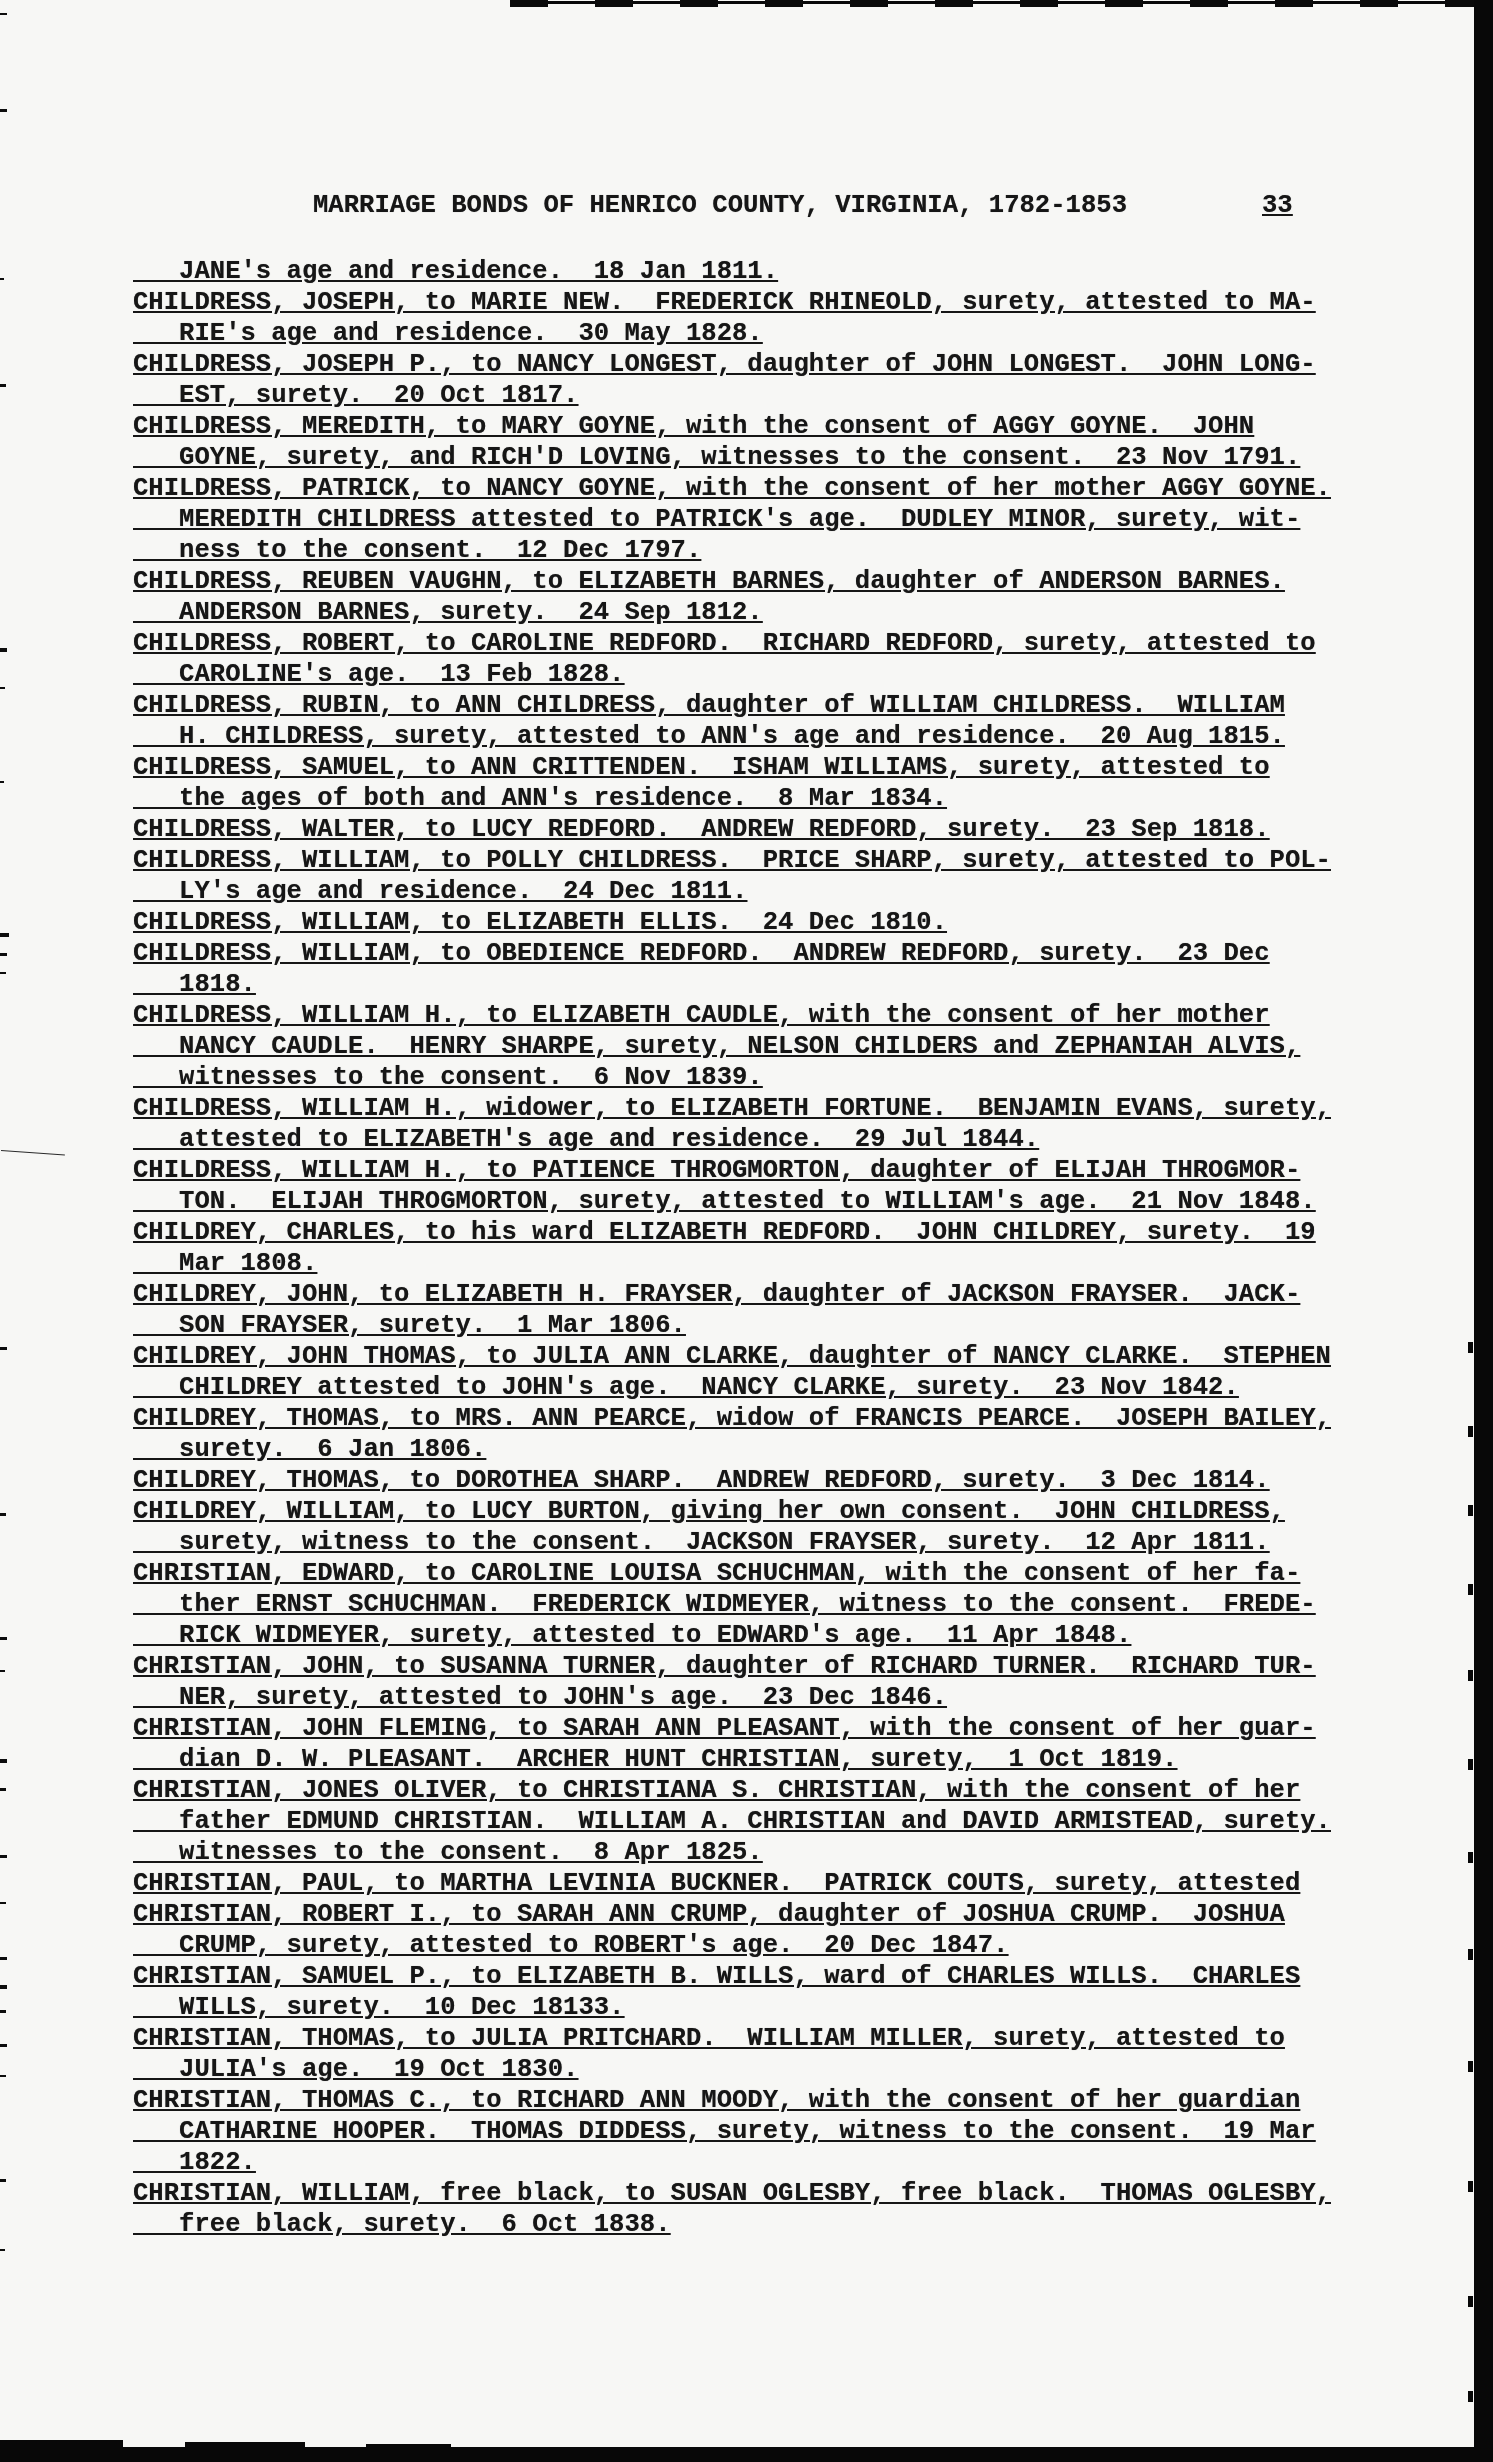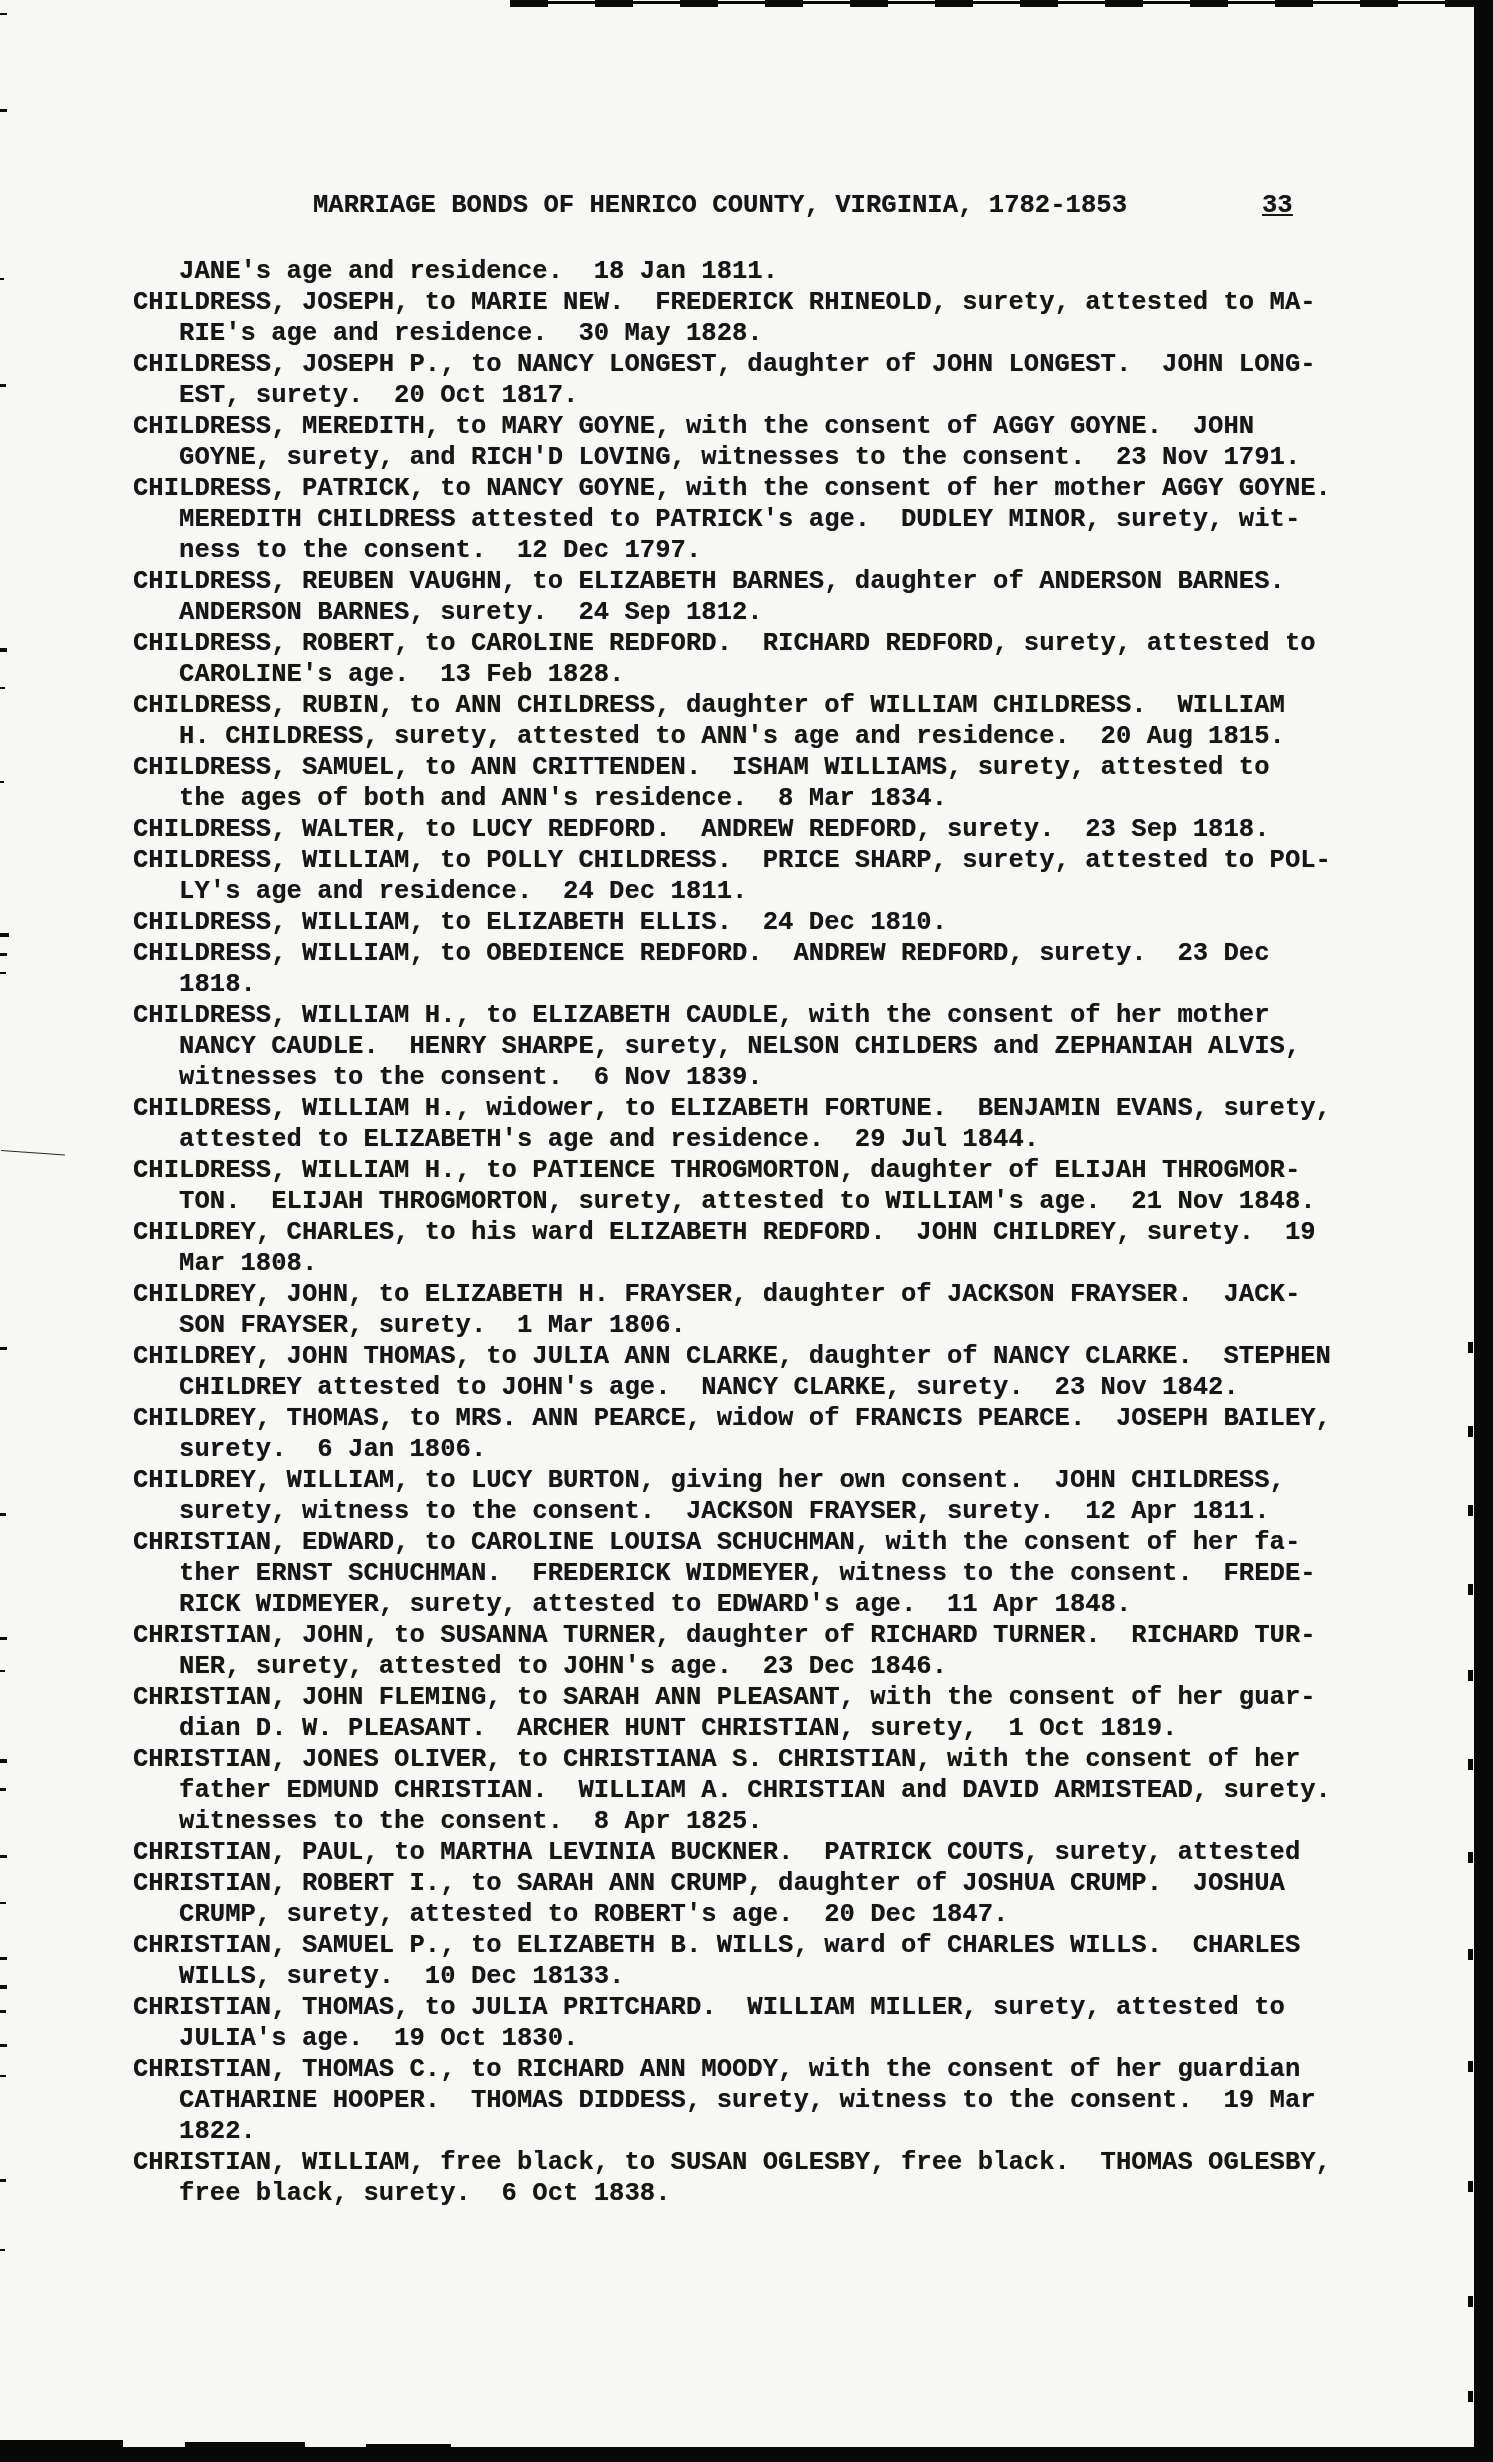--- a/index.html
+++ b/index.html
@@ -32,20 +32,21 @@
     position: absolute;
     left: 1262px;
     top: 190px;
     white-space: pre;
     text-decoration: underline;
   }
   .body-text {
     position: absolute;
     left: 133px;
     top: 256px;
+    text-decoration: underline;
   }
   .body-text .text-line {
     white-space: pre;
   }
   
   .artifact { position: absolute; background: #080808; }
   .top-line {
     left: 510px; top: 1.4px; width: 984px; height: 2.2px;
   }
   .top-dashes {
@@ -158,20 +159,21 @@
       <div class="text-line">CHILDRESS, WILLIAM H., to PATIENCE THROGMORTON, daughter of ELIJAH THROGMOR-</div>
       <div class="text-line">   TON.  ELIJAH THROGMORTON, surety, attested to WILLIAM's age.  21 Nov 1848.</div>
       <div class="text-line">CHILDREY, CHARLES, to his ward ELIZABETH REDFORD.  JOHN CHILDREY, surety.  19</div>
       <div class="text-line">   Mar 1808.</div>
       <div class="text-line">CHILDREY, JOHN, to ELIZABETH H. FRAYSER, daughter of JACKSON FRAYSER.  JACK-</div>
       <div class="text-line">   SON FRAYSER, surety.  1 Mar 1806.</div>
       <div class="text-line">CHILDREY, JOHN THOMAS, to JULIA ANN CLARKE, daughter of NANCY CLARKE.  STEPHEN</div>
       <div class="text-line">   CHILDREY attested to JOHN's age.  NANCY CLARKE, surety.  23 Nov 1842.</div>
       <div class="text-line">CHILDREY, THOMAS, to MRS. ANN PEARCE, widow of FRANCIS PEARCE.  JOSEPH BAILEY,</div>
       <div class="text-line">   surety.  6 Jan 1806.</div>
+      <div class="text-line">CHILDREY, THOMAS, to DOROTHEA SHARP.  ANDREW REDFORD, surety.  3 Dec 1814.</div>
       <div class="text-line">CHILDREY, WILLIAM, to LUCY BURTON, giving her own consent.  JOHN CHILDRESS,</div>
       <div class="text-line">   surety, witness to the consent.  JACKSON FRAYSER, surety.  12 Apr 1811.</div>
       <div class="text-line">CHRISTIAN, EDWARD, to CAROLINE LOUISA SCHUCHMAN, with the consent of her fa-</div>
       <div class="text-line">   ther ERNST SCHUCHMAN.  FREDERICK WIDMEYER, witness to the consent.  FREDE-</div>
       <div class="text-line">   RICK WIDMEYER, surety, attested to EDWARD's age.  11 Apr 1848.</div>
       <div class="text-line">CHRISTIAN, JOHN, to SUSANNA TURNER, daughter of RICHARD TURNER.  RICHARD TUR-</div>
       <div class="text-line">   NER, surety, attested to JOHN's age.  23 Dec 1846.</div>
       <div class="text-line">CHRISTIAN, JOHN FLEMING, to SARAH ANN PLEASANT, with the consent of her guar-</div>
       <div class="text-line">   dian D. W. PLEASANT.  ARCHER HUNT CHRISTIAN, surety,  1 Oct 1819.</div>
       <div class="text-line">CHRISTIAN, JONES OLIVER, to CHRISTIANA S. CHRISTIAN, with the consent of her</div>

